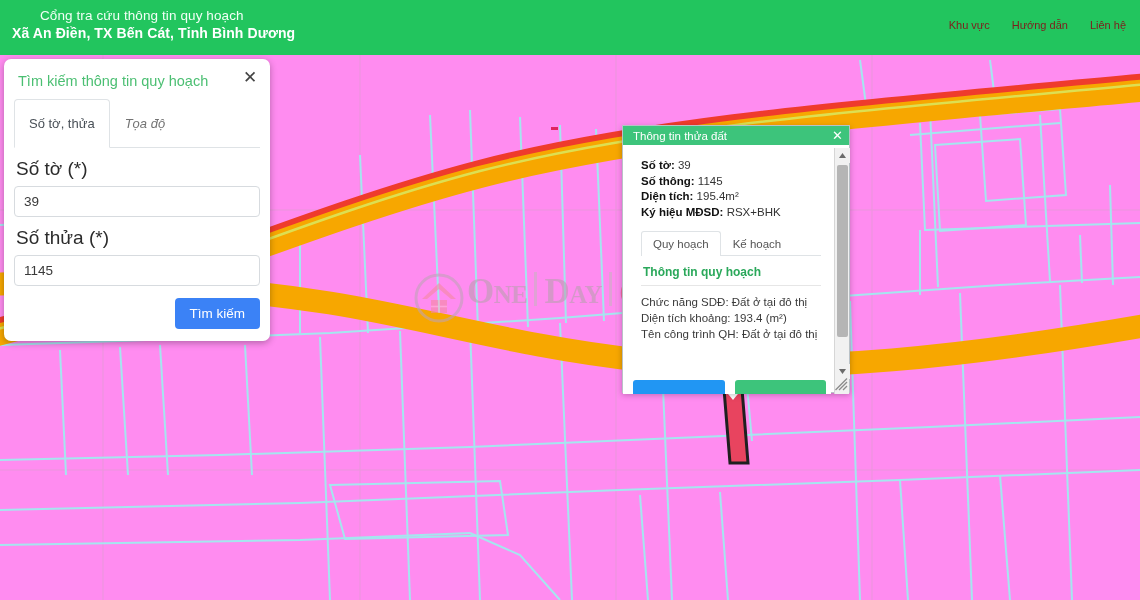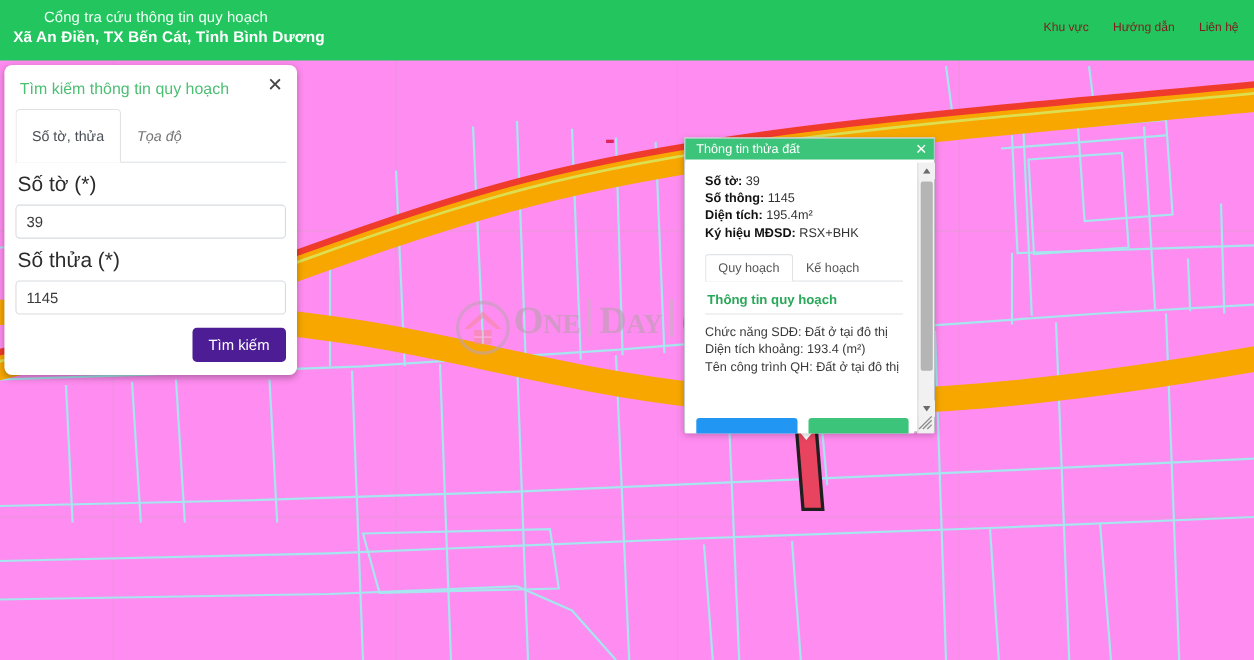--- a/index.html
+++ b/index.html
@@ -55,21 +55,21 @@
   .sp-tab { font-size: 13px; padding: 16px 14px; cursor: pointer;
             border: 1px solid transparent; border-bottom: none; margin-bottom: -1px; }
   .sp-tab.active { color: #495057; background: #fff; border-color: #dfe3e6;
                    border-top-left-radius: 4px; border-top-right-radius: 4px; border-bottom: 1px solid #fff; }
   .sp-tab.inactive { color: #737373; font-style: italic; }
   .sp-label { font-size: 19px; color: #2b2b2b; margin: 10px 0 6px 2px; }
   .sp-input { width: 100%; height: 31px; border: 1px solid #d7dbdf; border-radius: 4px;
               padding: 0 9px; font-size: 13.5px; color: #3a3a3a;
               font-family: "Liberation Sans", sans-serif; outline: none; background: #fff; }
   .sp-actions { display: flex; justify-content: flex-end; margin-top: 12px; }
-  .sp-btn { background: #4c1d95; color: #fff; border: none; border-radius: 4px;
+  .sp-btn { background: #3b82f6; color: #fff; border: none; border-radius: 4px;
             font-size: 13.5px; padding: 8px 15px; cursor: pointer;
             font-family: "Liberation Sans", sans-serif; }
 
   
   .info-popup { position: absolute; left: 622px; top: 125px; width: 228px; height: 268px;
                 background: #fff; border: 1px solid #b9c1c7; z-index: 70;
                 box-shadow: 0 2px 6px rgba(0,0,0,.25); }
   .ip-head { height: 19px; background: #3dc47b; color: #fff; font-size: 11.5px;
              display: flex; align-items: center; padding: 0 10px; position: relative; }
   .ip-close { position: absolute; right: 6px; top: 3px; font-size: 13px;

